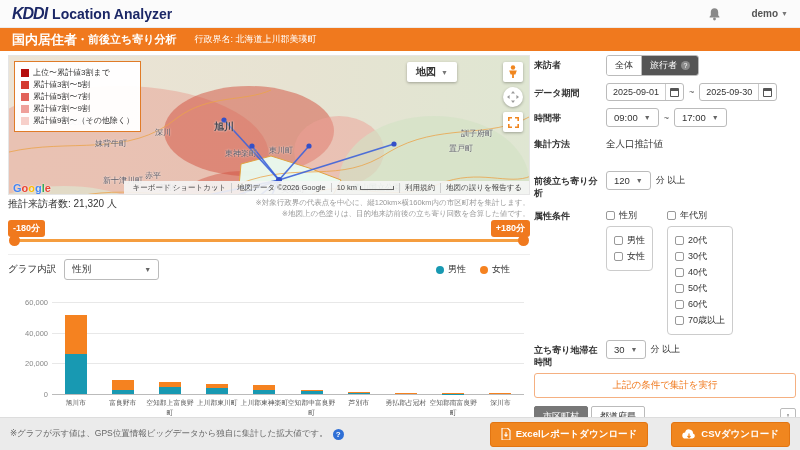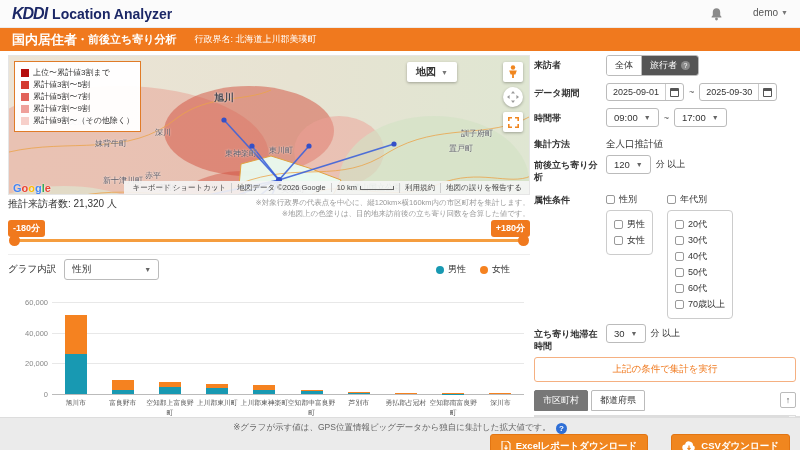--- a/index.html
+++ b/index.html
@@ -5,21 +5,21 @@
   * { margin:0; padding:0; box-sizing:border-box; }
   html,body { width:800px; height:450px; overflow:hidden; }
   body { font-family:"Liberation Sans","DejaVu Sans",sans-serif; background:#fff; position:relative; color:#333; }
 
   
   .topbar { position:absolute; left:0; top:0; width:800px; height:28px; background:#fbfbfb;
             border-bottom:1px solid #ececec; display:flex; align-items:center; justify-content:space-between; padding:0 12px; }
   .logo { display:flex; align-items:baseline; gap:5px; }
   .logo-kddi { font-style:italic; font-weight:bold; font-size:16px; color:#1b2766; letter-spacing:-1px; }
   .logo-product { font-weight:bold; font-size:14px; color:#1b2766; }
-  .topbar-right { display:flex; align-items:flex-start; gap:30px; }
+  .topbar-right { display:flex; align-items:center; gap:30px;font-weight:bold; }
   .user-menu { font-size:10px; color:#555; cursor:pointer; display:flex; align-items:center; gap:3px; }
   .caret { font-size:7px; color:#777; }
 
   
   .titlebar { position:absolute; left:0; top:28px; width:800px; height:23px; background:#f0791e; color:#fff;
               display:flex; align-items:center; padding:0 12px; }
   .title-main { font-size:13px; font-weight:bold; }
   .title-sub { font-size:11px; font-weight:bold; }
   .boundary { font-size:9px; margin-left:18px; }
 
@@ -114,21 +114,21 @@
   table.results { width:100%; border-collapse:collapse; font-size:8px; }
   .results th, .results td { border:1px solid #ddd; padding:2px 3px; }
   .results th { background:#fafafa; font-weight:bold; text-align:center; color:#333; white-space:nowrap; }
   .sort-ic { font-size:7px; color:#aaa; margin-left:1px; }
   .vscroll { position:absolute; right:0; top:0; bottom:0; width:6px; background:#f4f4f4; cursor:pointer; }
   .vscroll .thumb { position:absolute; top:2px; right:1px; width:4px; height:26px; background:#c2c2c2; border-radius:2px; }
   .vscroll .arr { position:absolute; right:0; width:6px; font-size:5px; color:#888; text-align:center; }
 
   
   .footer { position:absolute; left:0; bottom:0; width:800px; height:33px; background:#ebebeb; border-top:1px solid #ddd;
-            display:flex; align-items:center; padding:4px 10px;flex-direction:column; }
+            display:flex; align-items:center; padding:16px 10px; }
   .footer-note { font-size:8.5px; color:#666; display:flex; align-items:center; gap:5px; }
   .help-circle { width:11px; height:11px; border-radius:50%; background:#2f6fd6; color:#fff; font-size:8px; font-weight:bold;
                  text-align:center; line-height:11px; cursor:pointer; }
   .footer-btns { margin-left:auto; display:flex; gap:23px; }
   .btn-orange { background:#f0861f; color:#fff; font-size:9.5px; font-weight:bold; padding:5px 10px; border-radius:3px;
                 display:flex; gap:5px; align-items:center; cursor:pointer; border:1px solid #e27512; }
 </style>
 </head>
 <body>
 
@@ -238,21 +238,21 @@
   <div class="map-attrib">
     <span class="google-logo" id="google-logo"><span style="color: rgb(66, 133, 244);">G</span><span style="color: rgb(234, 67, 53);">o</span><span style="color: rgb(251, 188, 5);">o</span><span style="color: rgb(66, 133, 244);">g</span><span style="color: rgb(52, 168, 83);">l</span><span style="color: rgb(234, 67, 53);">e</span></span>
     <span class="attrib-strip">
       <span class="attrib-item">キーボード ショートカット</span>
       <span class="attrib-item">地図データ ©2026 Google</span>
       <span class="attrib-item"><span>10 km</span><span class="scalebar"></span></span>
       <span class="attrib-item">利用規約</span>
       <span class="attrib-item">地図の誤りを報告する</span>
     </span>
   </div>
-<span class="map-label city" style="left: 205px; top: 35px;">旭川</span>
+<span class="map-label city" style="left: 205px; top: 64px;">旭川</span>
     <span class="map-label" style="left: 216px; top: 92px;">東神楽町</span>
     <span class="map-label" style="left: 260px; top: 89px;">東川町</span>
     <span class="map-label" style="left: 272px; top: 128px;">美瑛町</span>
     <span class="map-label" style="left: 150px; top: 126px;">芦別</span>
     <span class="map-label" style="left: 136px; top: 114px;">赤平</span>
     <span class="map-label" style="left: 146px; top: 71px;">深川</span>
     <span class="map-label" style="left: 86px; top: 82px;">妹背牛町</span>
     <span class="map-label" style="left: 94px; top: 119px;">新十津川町</span>
     <span class="map-label" style="left: 52px; top: 60px;">秩父別町</span>
     <span class="map-label park" style="left: 336px; top: 126px;">大雪山国立公園</span>
@@ -383,21 +383,21 @@
         <span class="chev">▼</span>
       </span>
       <span class="tilde">~</span>
       <span class="select-box">
         <span>17:00</span>
         <span class="chev">▼</span>
       </span>
     </div>
   </div>
 
-  <div class="fr" style="margin-bottom:4px;">
+  <div class="fr" style="margin-bottom:20px;">
     <div class="fl">集計方法</div>
     <div class="fc">
         <span class="plain-val">全人口推計値</span>
       </div>
   </div>
 
 
   <div class="fr">
     <div class="fl">前後立ち寄り分析</div>
     <div class="fc">

